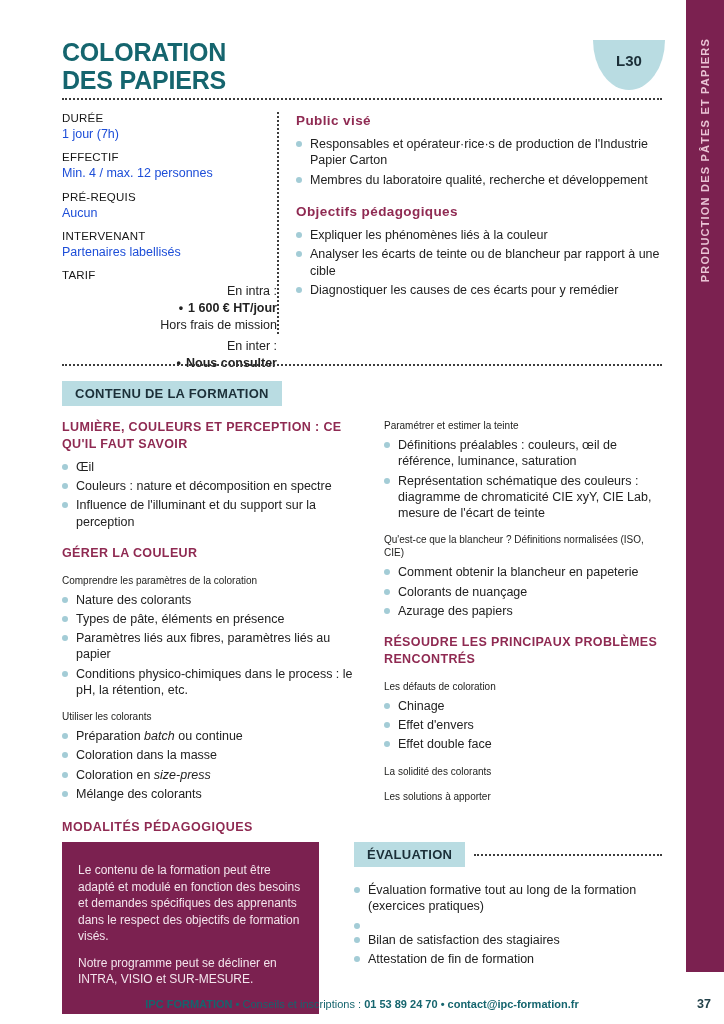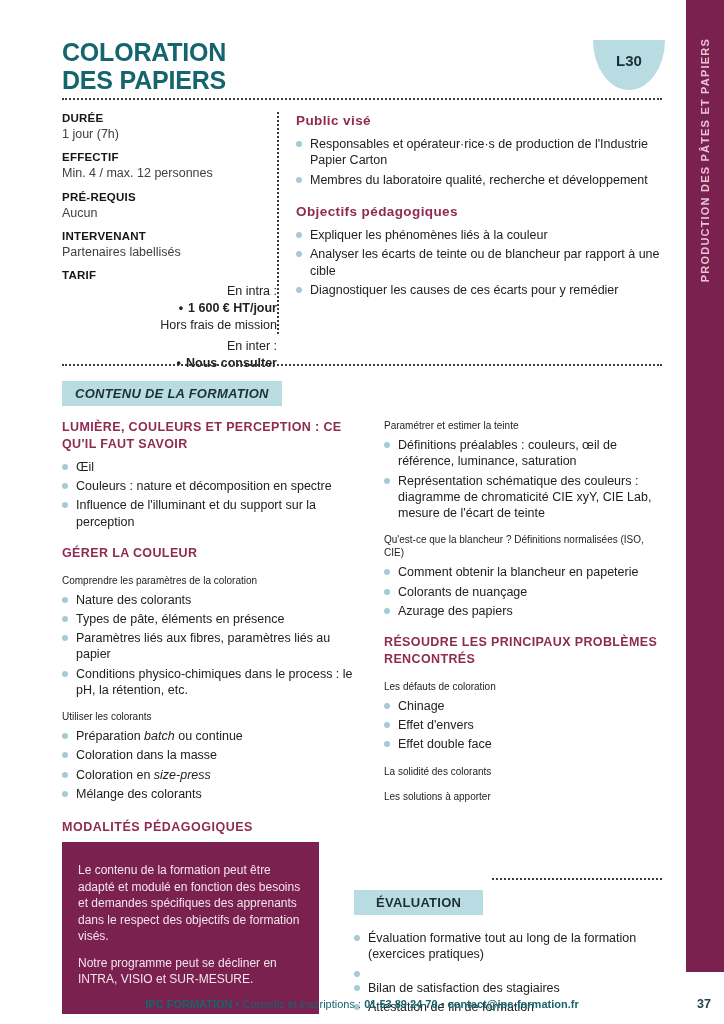--- a/index.html
+++ b/index.html
@@ -51,22 +51,22 @@
   .dotted-h{border-top:2px dotted var(--dots);height:0;}
   .line1{position:absolute;left:62px;top:98px;width:600px;}
   .line2{position:absolute;left:62px;top:364px;width:600px;}
 
   
   .info{position:absolute;left:62px;top:112px;width:600px;display:flex;}
   .info-left{width:215px;flex:0 0 auto;}
   .info-divider{border-left:2px dotted var(--dots);height:222px;flex:0 0 auto;}
   .info-right{flex:1;padding-left:17px;}
   .info-group{margin-bottom:9px;}
-  .info-label{font-size:11.5px;font-weight:700;letter-spacing:.02em;color:#161616;margin-bottom:2px;}
-  .info-value{font-size:12.5px;line-height:1.3;color:#404040;}
+  .info-label{font-size:11.5px;font-weight:400;letter-spacing:.02em;color:#161616;margin-bottom:2px;}
+  .info-value{font-size:12.5px;line-height:1.3;color:#1d4ed8;}
   .price-line{font-size:12.5px;line-height:1.35;color:#222;text-align:right;}
   .price-bullet::before{content:"\2022";margin-right:5px;}
   .bold{font-weight:700;}
   .indent{padding-left:10px;}
 
   h3.mh{
     color:var(--hmaroon);font-size:12.5px;font-weight:800;
     letter-spacing:.03em;line-height:1.35;margin:15px 0 6px;
   }
   h3.mh.big{font-size:13.5px;}
@@ -76,42 +76,41 @@
   ul.bullets{list-style:none;}
   ul.bullets li{display:flex;gap:8px;margin:3px 0;font-size:12.5px;line-height:1.3;color:#222;}
   ul.bullets .dot{flex:0 0 auto;width:6px;height:6px;border-radius:50%;background:var(--dot);margin-top:5px;}
 
   
   .content-badge{
     position:absolute;left:62px;top:381px;
     background:var(--lblue);color:var(--badge-text);
     font-size:13px;font-weight:800;letter-spacing:.02em;
     padding:5px 13px;
-    font-style:italic;
   }
 
   
   .content{position:absolute;left:62px;top:419px;width:600px;display:flex;gap:24px;}
   .col-left{width:298px;flex:0 0 auto;}
   .col-right{flex:1;}
 
   
   .bottom{position:absolute;left:62px;top:820px;width:600px;display:flex;gap:35px;}
   .modalites{width:257px;flex:0 0 auto;}
   .modalites-title{color:var(--hmaroon);font-size:12.5px;font-weight:700;letter-spacing:.04em;}
   .modalites-box{
     margin-top:8px;background:var(--maroon);color:#f3e4ec;
     padding:20px 16px 26px;font-size:12px;line-height:1.38;
   }
   .modalites-box p + p{margin-top:10px;}
   .evaluation{flex:1;padding-top:22px;}
   .eval-head{display:flex;align-items:center;gap:9px;}
   .eval-badge{
     background:var(--lblue);color:var(--badge-text);
-    font-size:13px;font-weight:800;letter-spacing:.02em;padding:5px 22px;margin-top:48px;
+    font-size:13px;font-weight:800;letter-spacing:.02em;padding:5px 13px;
   }
   .eval-rule{flex:1;border-top:2px dotted var(--dots);height:0;}
   .evaluation ul{margin-top:15px;}
 
   
   .footer{
     position:absolute;left:62px;bottom:14px;width:600px;text-align:center;
     font-size:11px;color:var(--teal);
   }
   .footer .b{font-weight:800;}

